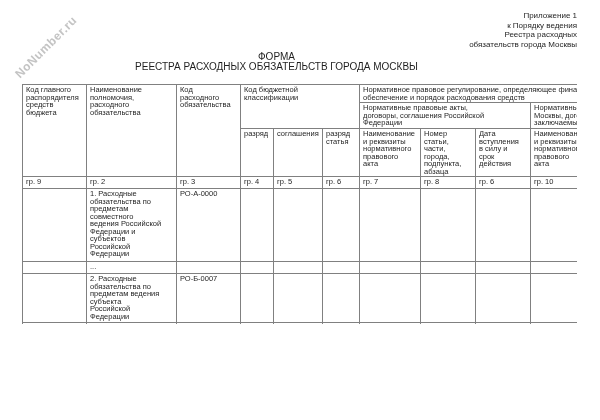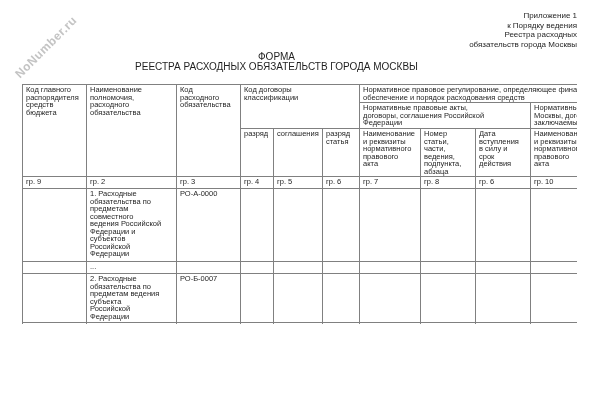--- a/index.html
+++ b/index.html
@@ -70,21 +70,21 @@
 распорядителя
 средств
 бюджета</td>
         <td rowspan="3">Наименование
 полномочия,
 расходного
 обязательства</td>
         <td rowspan="3">Код
 расходного
 обязательства</td>
-        <td colspan="3" rowspan="2">Код договоры
+        <td colspan="3" rowspan="2">Код бюджетной
 классификации</td>
         <td colspan="4" class="nowrapclip">Нормативное правовое регулирование, определяющее финансовое
 обеспечение и порядок расходования средств</td>
       </tr>
 
       <tr class="r2">
         <td colspan="3">Нормативные правовые акты,
 договоры, соглашения Российской
 Федерации</td>
         <td class="nowrapclip">Нормативные
@@ -98,21 +98,21 @@
         <td>разряд
 статья</td>
         <td>Наименование
 и реквизиты
 нормативного
 правового
 акта</td>
         <td>Номер
 статьи,
 части,
-ведения,
+города,
 подпункта,
 абзаца</td>
         <td>Дата
 вступления
 в силу и
 срок
 действия</td>
         <td class="nowrapclip">Наименован
 и реквизиты
 нормативног

